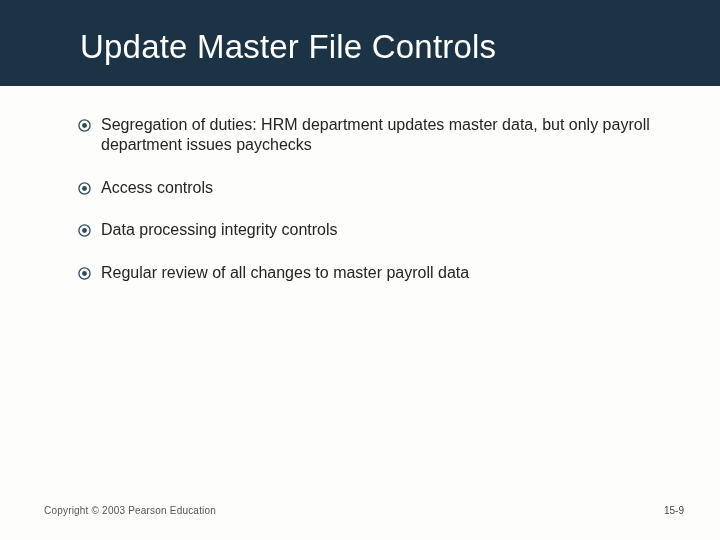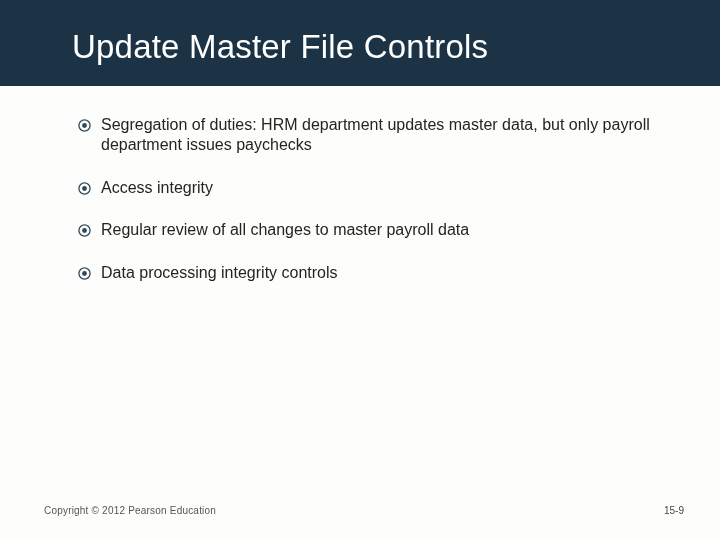--- a/index.html
+++ b/index.html
@@ -1,19 +1,19 @@
 <!DOCTYPE html>
 <html><head>
 <meta charset="utf-8">
 <style>
   * { margin: 0; padding: 0; box-sizing: border-box; }
   html, body { width: 720px; height: 540px; font-family: Arial, Helvetica, sans-serif; background: #fdfdfb; overflow: hidden; }
   .slide { position: relative; width: 720px; height: 540px; background: #fdfdfb; }
   .title-bar { background: #1b3344; height: 86px; position: relative; top: 0; }
-  .title-bar .title-text { position: absolute; left: 72px; top: 28px; color: #fff; font-size: 33px; font-weight: 400; letter-spacing: 0.2px; }
+  .title-bar .title-text { position: absolute; left: 80px; top: 28px; color: #fff; font-size: 33px; font-weight: 400; letter-spacing: 0.2px; }
   .content { position: absolute; top: 115px; left: 78px; right: 60px; }
   .bullet { display: flex; align-items: flex-start; margin-bottom: 22px; }
   .bullet .icon { flex: 0 0 auto; margin-right: 10px; margin-top: 4px; color: #2d4a5c; }
   .bullet .icon svg { display: block; }
   .bullet .text { font-size: 16px; line-height: 1.28; color: #242424; }
   .footer-left { position: absolute; left: 44px; bottom: 24px; font-size: 10px; color: #555; letter-spacing: 0.2px; }
   .footer-right { position: absolute; right: 36px; bottom: 24px; font-size: 10px; color: #444; }
 </style>
 </head>
 <body>
@@ -35,40 +35,40 @@
       <span class="text">Segregation of duties: HRM department updates master data, but only payroll department issues paychecks</span>
     </div>
 
     <div class="bullet">
       <span class="icon">
         <svg width="13" height="13" viewBox="0 0 14 14">
             <circle cx="7" cy="7" r="6" fill="none" stroke="#2d4a5c" stroke-width="1.4"></circle>
             <circle cx="7" cy="7" r="2.6" fill="#2d4a5c"></circle>
           </svg>
       </span>
-      <span class="text">Access integrity</span>
+      <span class="text">Access controls</span>
+    </div>
+
+    <div class="bullet">
+      <span class="icon">
+        <svg width="13" height="13" viewBox="0 0 14 14">
+            <circle cx="7" cy="7" r="6" fill="none" stroke="#2d4a5c" stroke-width="1.4"></circle>
+            <circle cx="7" cy="7" r="2.6" fill="#2d4a5c"></circle>
+          </svg>
+      </span>
+      <span class="text">Data processing integrity controls</span>
     </div>
 
     <div class="bullet">
       <span class="icon">
         <svg width="13" height="13" viewBox="0 0 14 14">
             <circle cx="7" cy="7" r="6" fill="none" stroke="#2d4a5c" stroke-width="1.4"></circle>
             <circle cx="7" cy="7" r="2.6" fill="#2d4a5c"></circle>
           </svg>
       </span>
       <span class="text">Regular review of all changes to master payroll data</span>
     </div>
 
-    <div class="bullet">
-      <span class="icon">
-        <svg width="13" height="13" viewBox="0 0 14 14">
-            <circle cx="7" cy="7" r="6" fill="none" stroke="#2d4a5c" stroke-width="1.4"></circle>
-            <circle cx="7" cy="7" r="2.6" fill="#2d4a5c"></circle>
-          </svg>
-      </span>
-      <span class="text">Data processing integrity controls</span>
-    </div>
-
   </div>
 
-  <div class="footer-left">Copyright © 2012 Pearson Education</div>
+  <div class="footer-left">Copyright © 2003 Pearson Education</div>
   <div class="footer-right">15-9</div>
 </div>
 
 </body></html>

